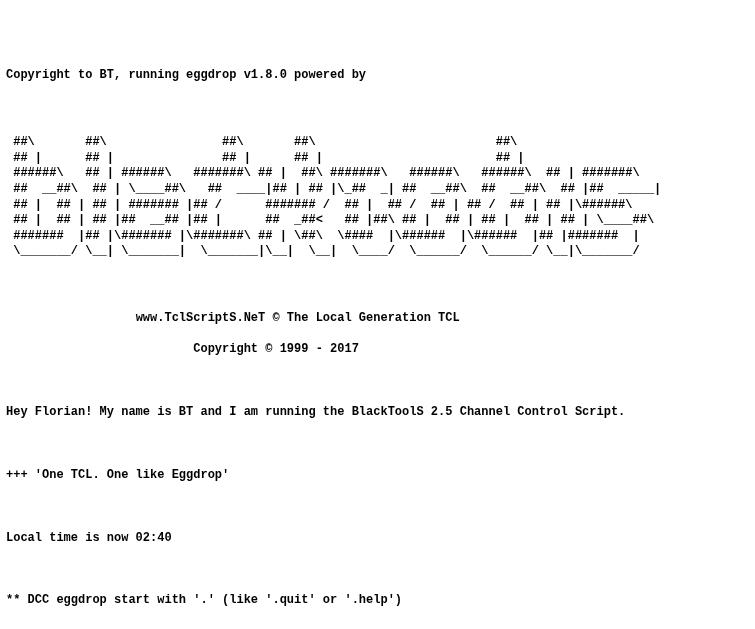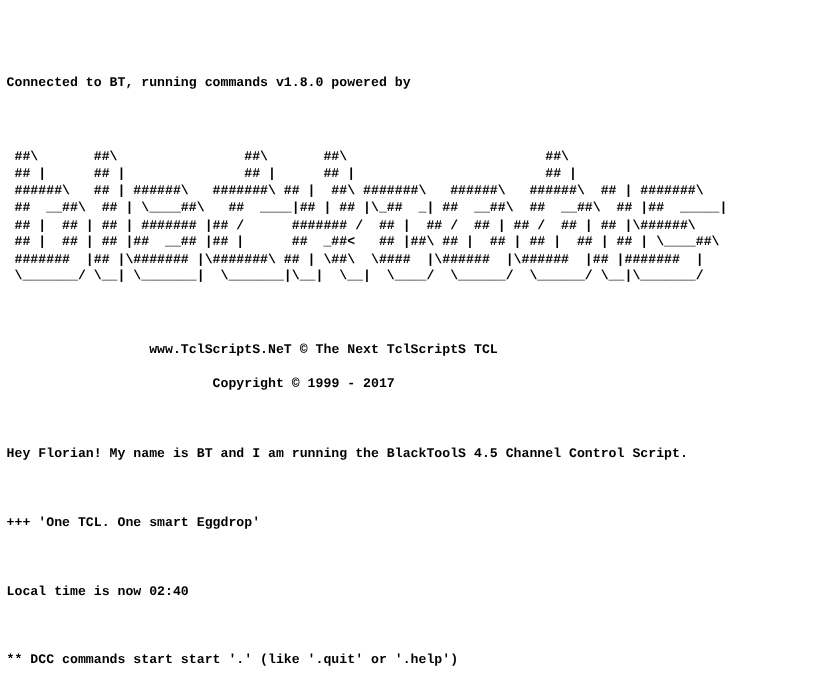--- a/index.html
+++ b/index.html
@@ -29,41 +29,41 @@
     }
     .blank {
       height: 16px;
     }
   </style>
 </head>
 <body>
 
 
 
-<div class="line">Connected to BT, running commands v1.8.0 powered by</div>
+<div class="line">Copyright to BT, running eggdrop v1.8.0 powered by</div>
 <div class="blank"></div>
 <div class="ascii-art"> ##\       ##\                ##\       ##\                         ##\
  ## |      ## |               ## |      ## |                        ## |
  ######\   ## | ######\   #######\ ## |  ##\ #######\   ######\   ######\  ## | #######\
  ##  __##\  ## | \____##\   ##  ____|## | ## |\_##  _| ##  __##\  ##  __##\  ## |##  _____|
  ## |  ## | ## | ####### |## /      ####### /  ## |  ## /  ## | ## /  ## | ## |\######\
  ## |  ## | ## |##  __## |## |      ##  _##&lt;   ## |##\ ## |  ## | ## |  ## | ## | \____##\
  #######  |## |\####### |\#######\ ## | \##\  \####  |\######  |\######  |## |#######  |
  \_______/ \__| \_______|  \_______|\__|  \__|  \____/  \______/  \______/ \__|\_______/</div>
 <div class="blank"></div>
-<div class="line">                  <span>www.TclScriptS.NeT © The Next TclScriptS TCL</span></div>
+<div class="line">                  <span>www.TclScriptS.NeT © The Local Generation TCL</span></div>
 <div class="line">                          <span>Copyright © 1999 - 2017</span></div>
 <div class="blank"></div>
-<div class="line">Hey Florian! My name is BT and I am running the BlackToolS 4.5 Channel Control Script.</div>
+<div class="line">Hey Florian! My name is BT and I am running the BlackToolS 2.5 Channel Control Script.</div>
 <div class="blank"></div>
-<div class="line">+++ 'One TCL. One smart Eggdrop'</div>
+<div class="line">+++ 'One TCL. One like Eggdrop'</div>
 <div class="blank"></div>
 <div class="line">Local time is now 02:40</div>
 <div class="blank"></div>
-<div class="line">** DCC commands start start '.' (like '.quit' or '.help')</div>
+<div class="line">** DCC eggdrop start with '.' (like '.quit' or '.help')</div>
 <div class="blank"></div>
 
 
 
 
 
 
 
 
 

